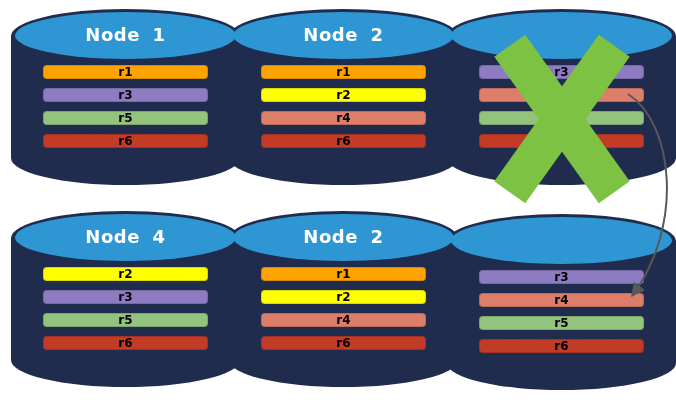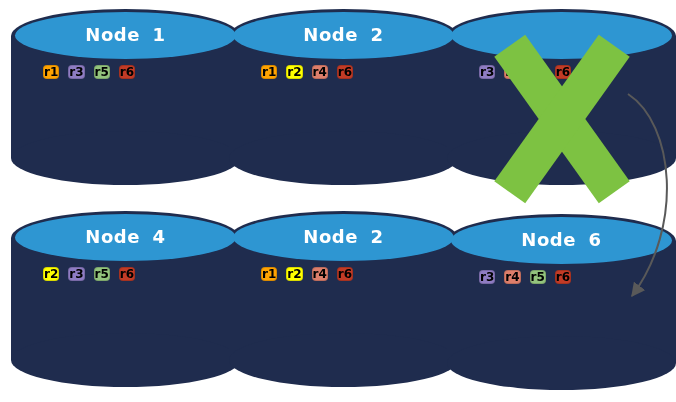--- a/index.html
+++ b/index.html
@@ -13,21 +13,21 @@
   .cyl-body{position:absolute;top:27px;bottom:27px;left:0;right:0;
     background:var(--cylinder_body,#1F2C4E);}
   .cyl-bottom{position:absolute;bottom:0;left:0;right:0;height:54px;border-radius:50%;
     background:var(--cylinder_body,#1F2C4E);}
   .cyl-top{position:absolute;top:3px;left:4px;right:4px;height:47px;border-radius:50%;
     background:var(--cylinder_top,#2E96D2);z-index:2;}
   .node-title{position:absolute;top:15px;left:0;right:0;z-index:3;text-align:center;
     color:var(--title_text,#FFFFFF);font-size:18px;font-weight:bold;
     word-spacing:6px;letter-spacing:0.5px;}
   .bars{position:absolute;top:56px;left:32px;right:32px;z-index:3;
-    display:flex;flex-direction:row;gap:9px;}
+    display:flex;flex-direction:column;gap:9px;}
   .bar{height:14px;border-radius:4px;box-sizing:border-box;
     border:1px solid rgba(0,0,0,0.15);
     display:flex;align-items:center;justify-content:center;
     font-size:12px;font-weight:bold;line-height:12px;color:var(--bar_text,#000000);}
   .x-mark{position:absolute;left:50%;top:36px;width:104px;height:148px;
     transform:translateX(-50%);z-index:5;}
   .x-stroke{position:absolute;left:50%;top:50%;width:38px;height:180px;
     background:var(--failure_x,#7DC242);}
   .x-stroke.a{transform:translate(-50%,-50%) rotate(-35.5deg);}
   .x-stroke.b{transform:translate(-50%,-50%) rotate(35.5deg);}
@@ -114,21 +114,20 @@
       <div class="bar" style="background-color: rgb(221, 126, 107);">r4</div>
       <div class="bar" style="background-color: rgb(194, 59, 38);">r6</div>
     </div>
   </div>
 
   <div class="node" id="n6">
     <div class="cyl-rim"></div>
     <div class="cyl-body"></div>
     <div class="cyl-bottom"></div>
     <div class="cyl-top"></div>
-    <div class="node-title">Node 6</div>
     <div class="bars">
       <div class="bar" style="background-color: rgb(142, 124, 195);">r3</div>
       <div class="bar" style="background-color: rgb(221, 126, 107);">r4</div>
       <div class="bar" style="background-color: rgb(147, 196, 125);">r5</div>
       <div class="bar" style="background-color: rgb(194, 59, 38);">r6</div>
     </div>
   </div>
 
   <svg class="arrow-layer" width="676" height="402" viewBox="0 0 676 402" xmlns="http://www.w3.org/2000/svg">
     <defs>

